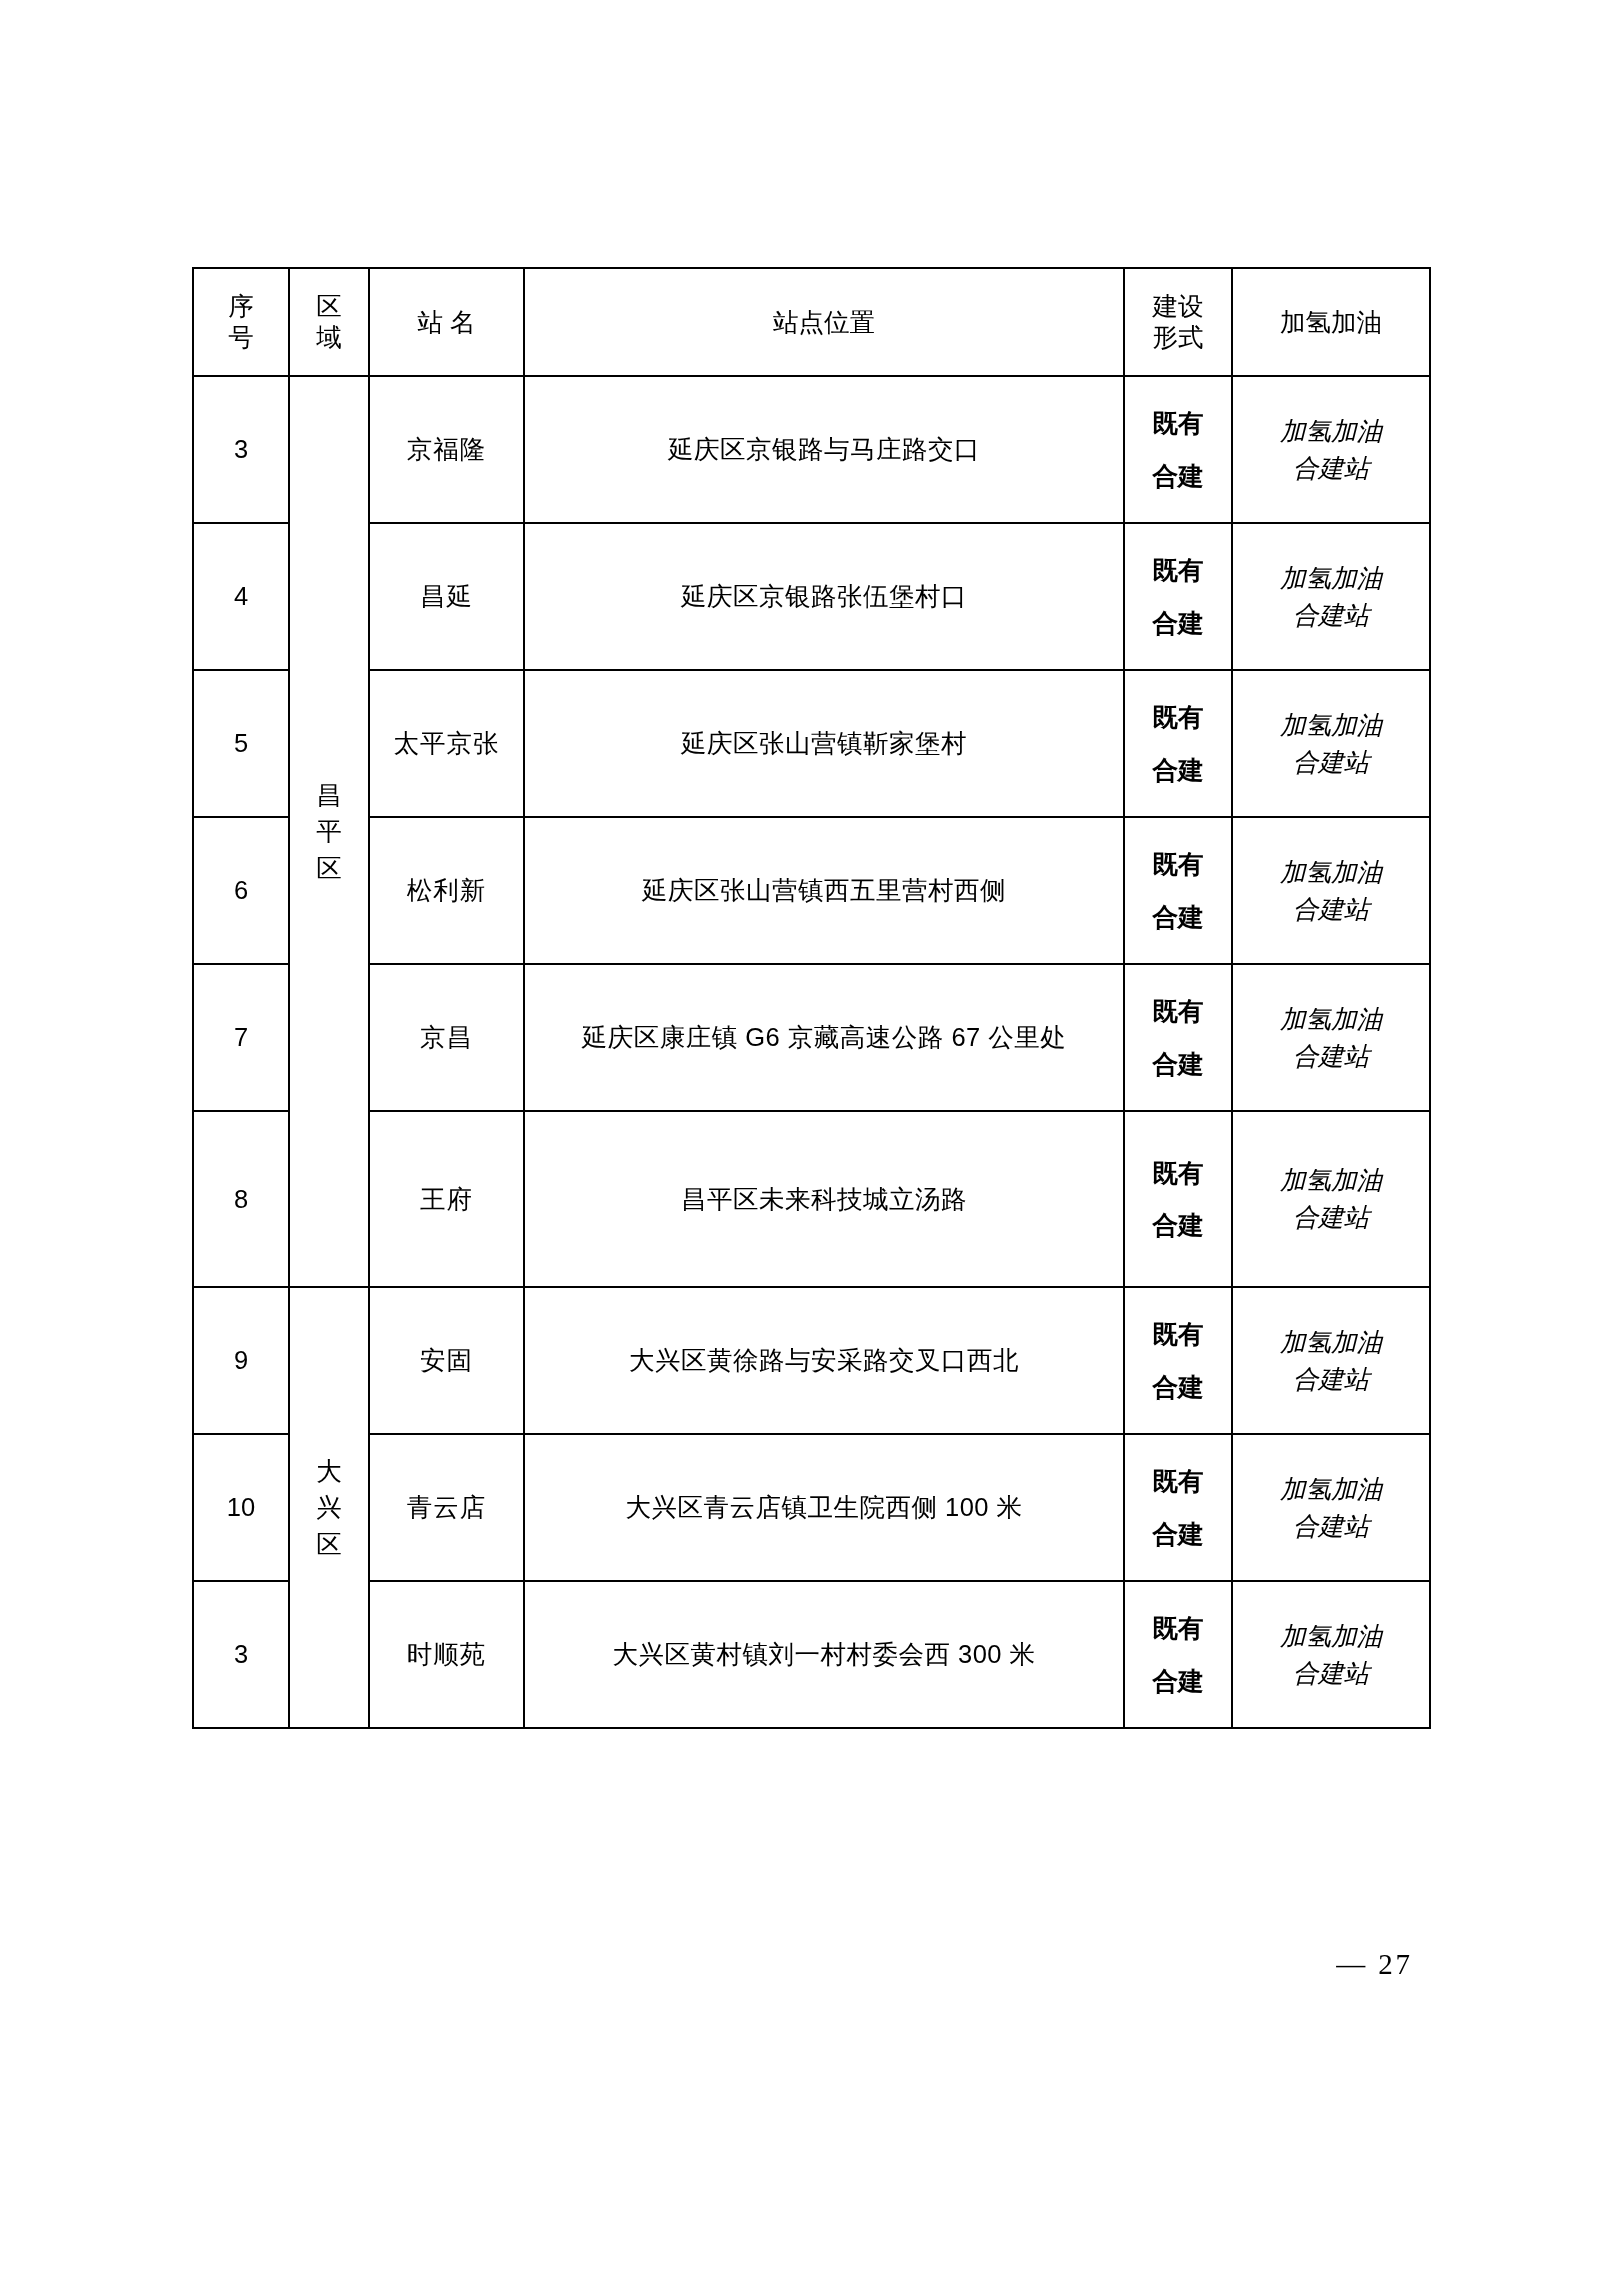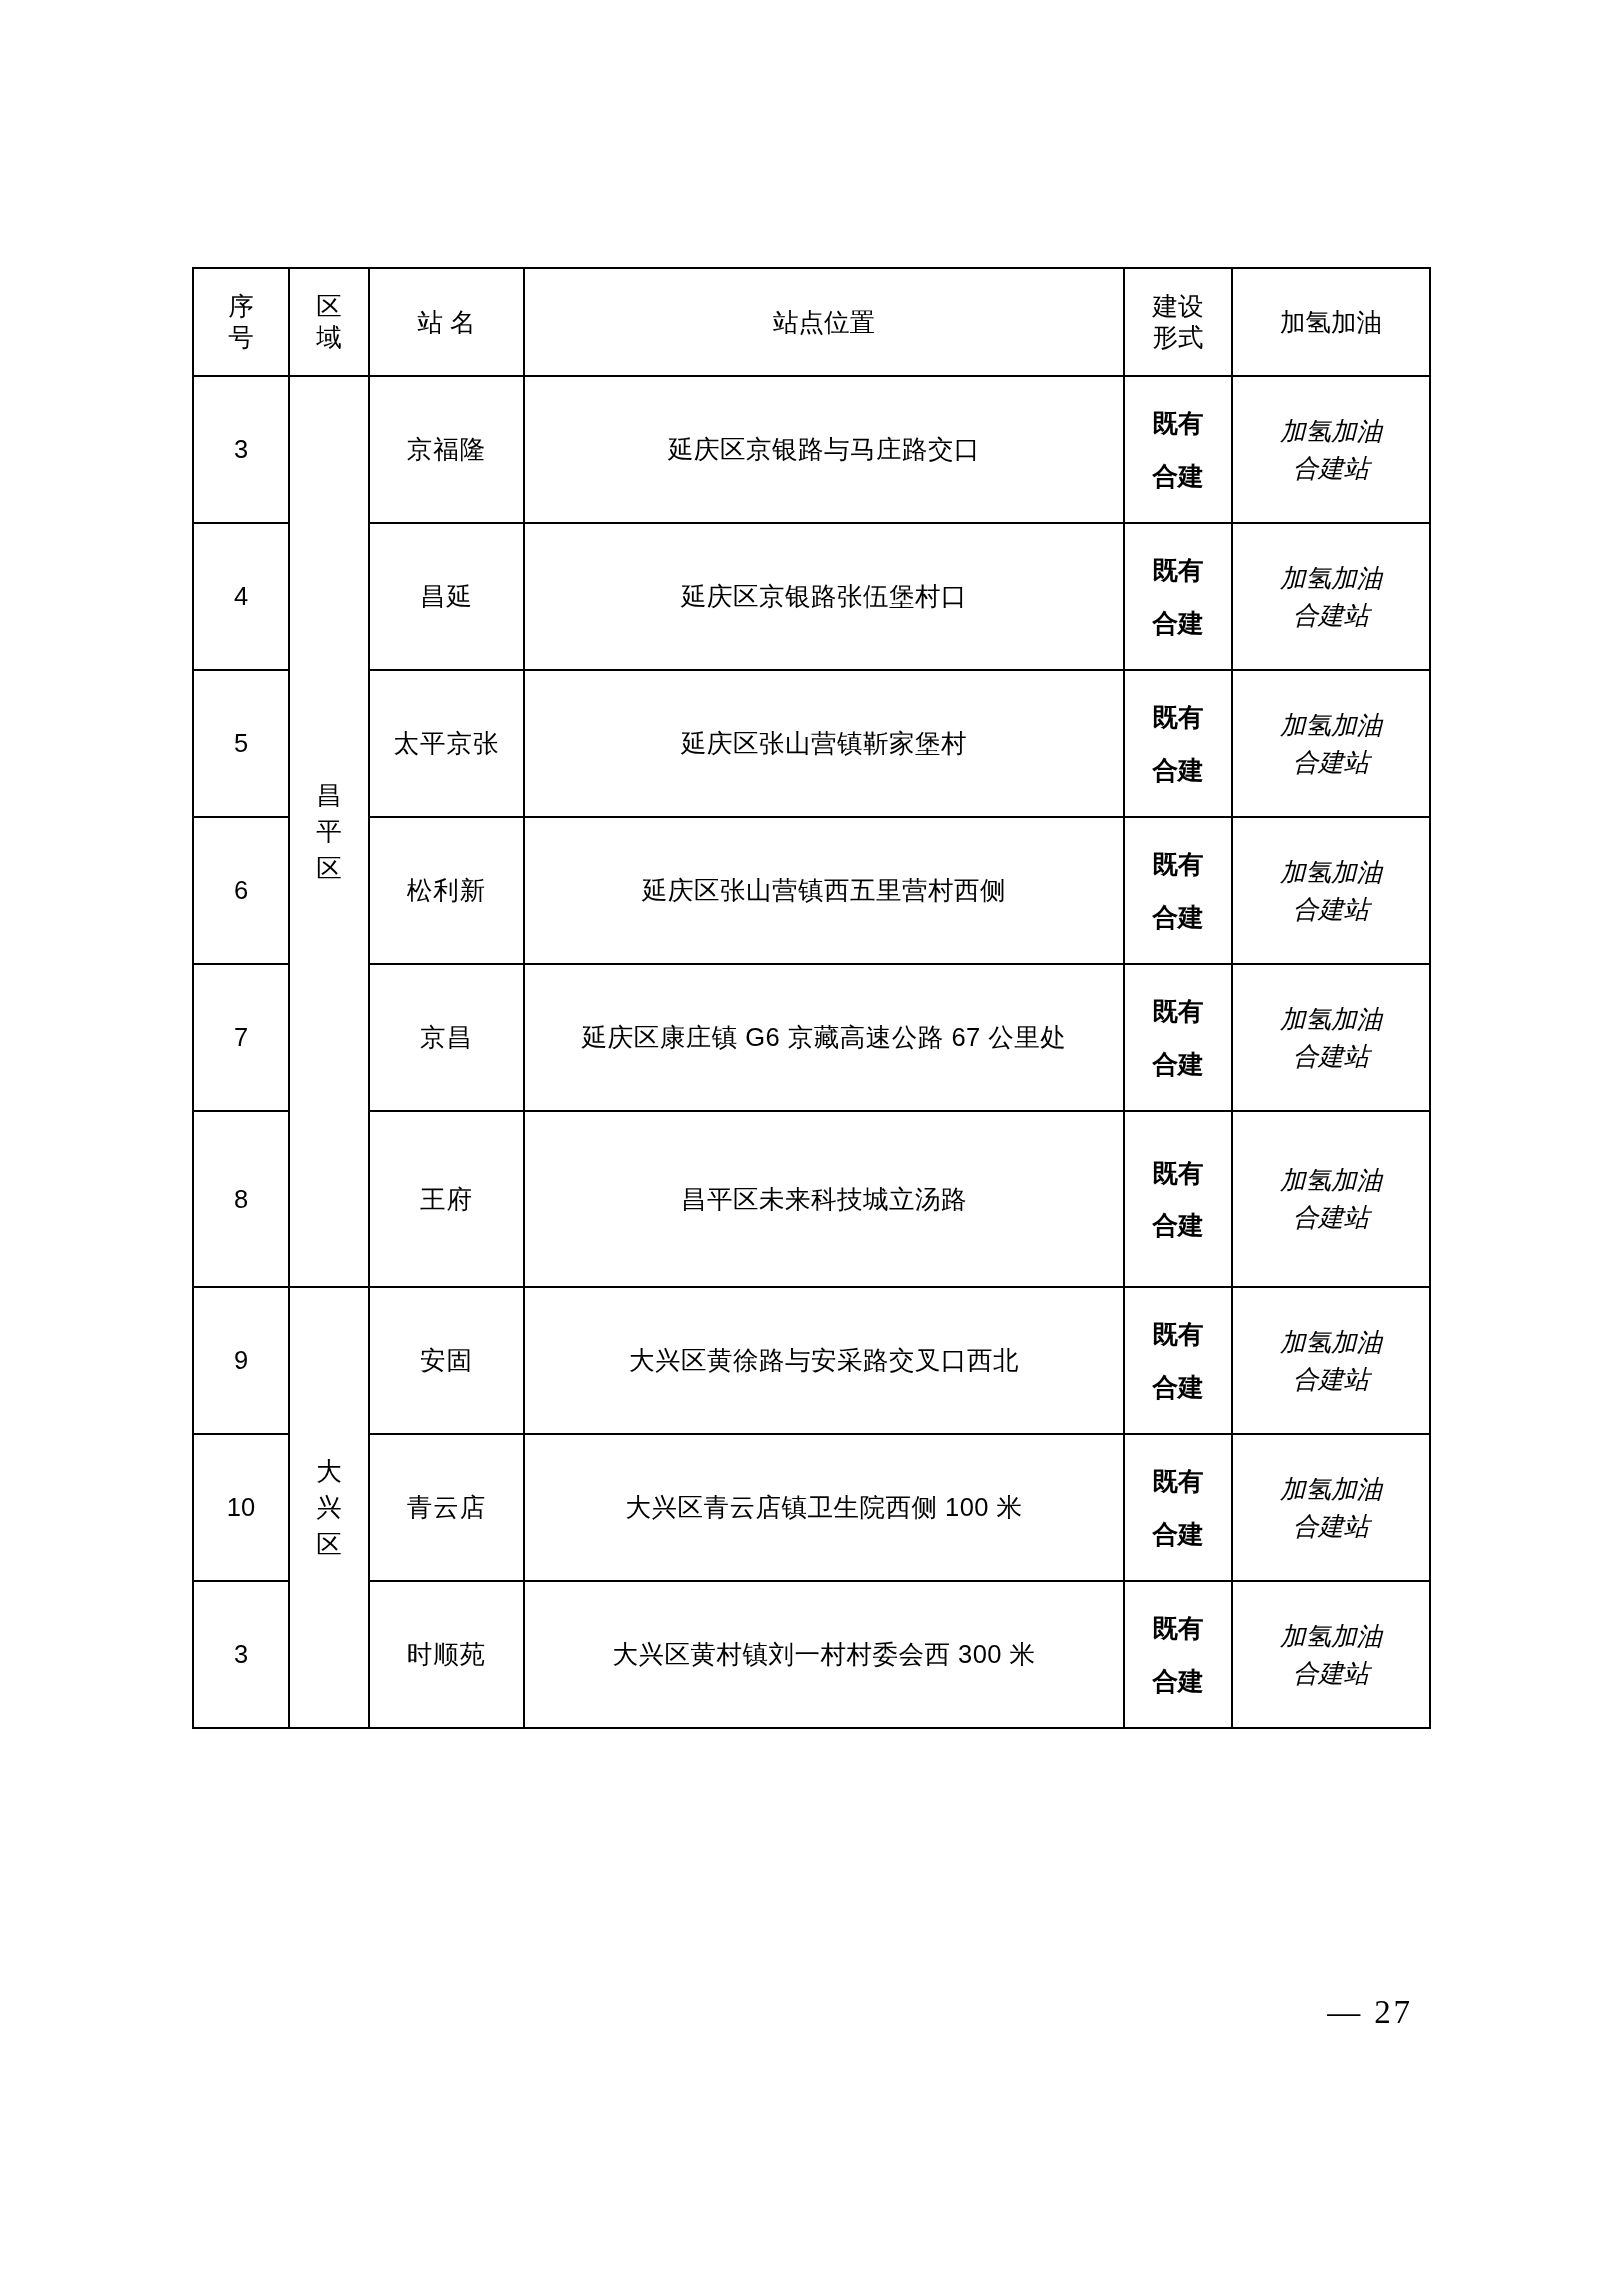--- a/index.html
+++ b/index.html
@@ -100,22 +100,22 @@
     font-size: 27.4px;
     line-height: 1.42;
     letter-spacing: 0;
   }
   .cell-area .vchar {
     display: block;
   }
   .page-number {
     position: absolute;
     right: 208px;
-    top: 1994px;
-    font-size: 33px;
+    top: 1948px;
+    font-size: 29px;
     font-family: "Liberation Serif", "DejaVu Serif", serif;
     letter-spacing: 2.9px;
   }
 </style>
 </head>
 <body>
 
 <div class="page">
 
   <div class="table-wrap">

